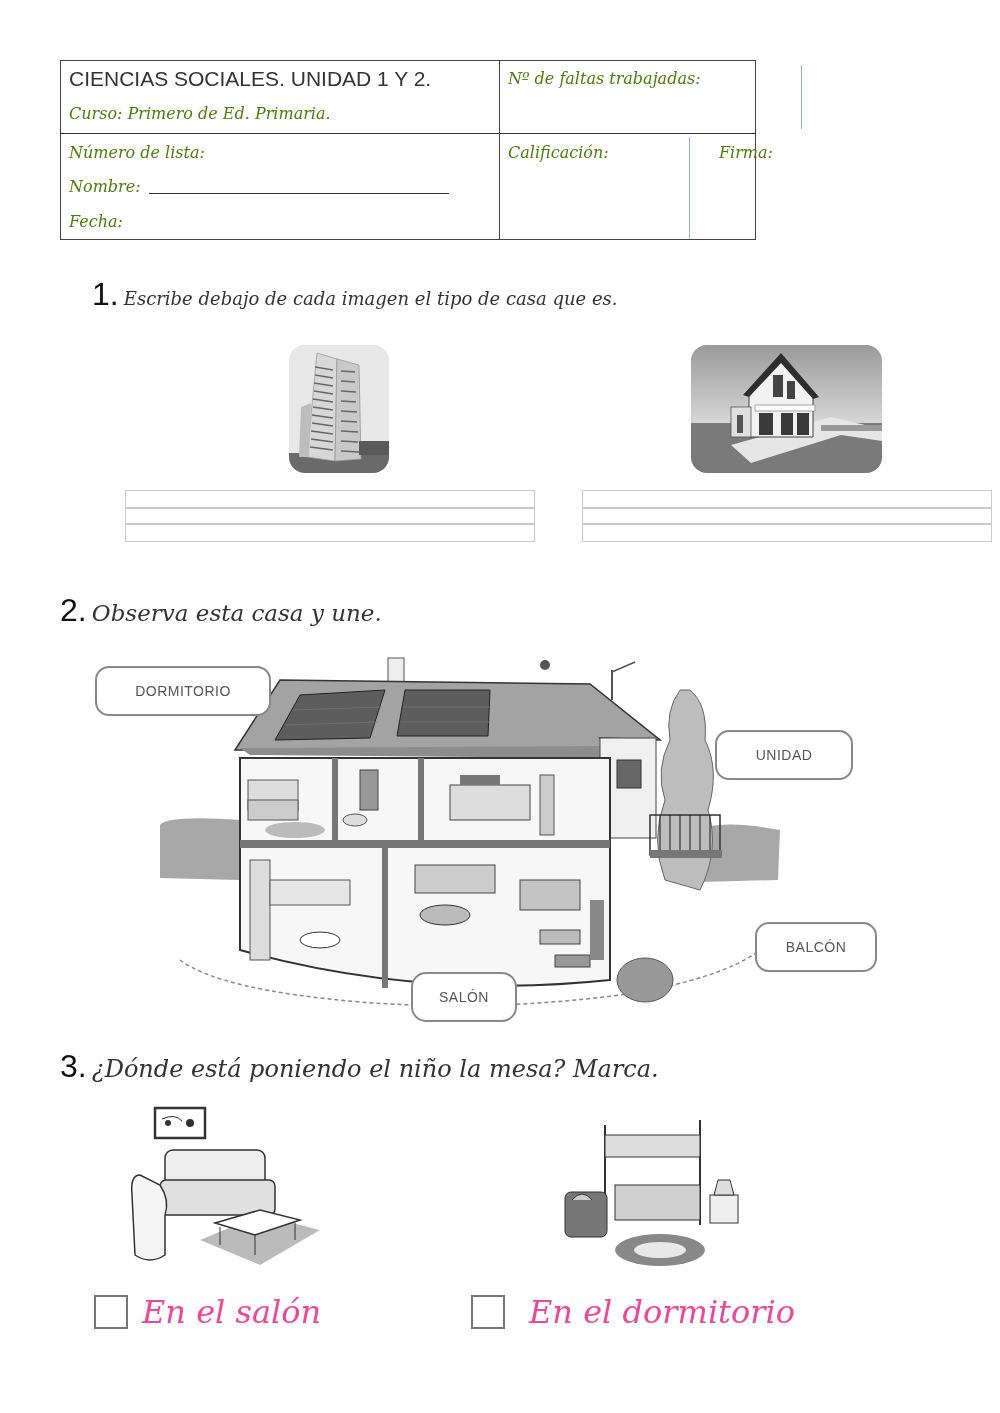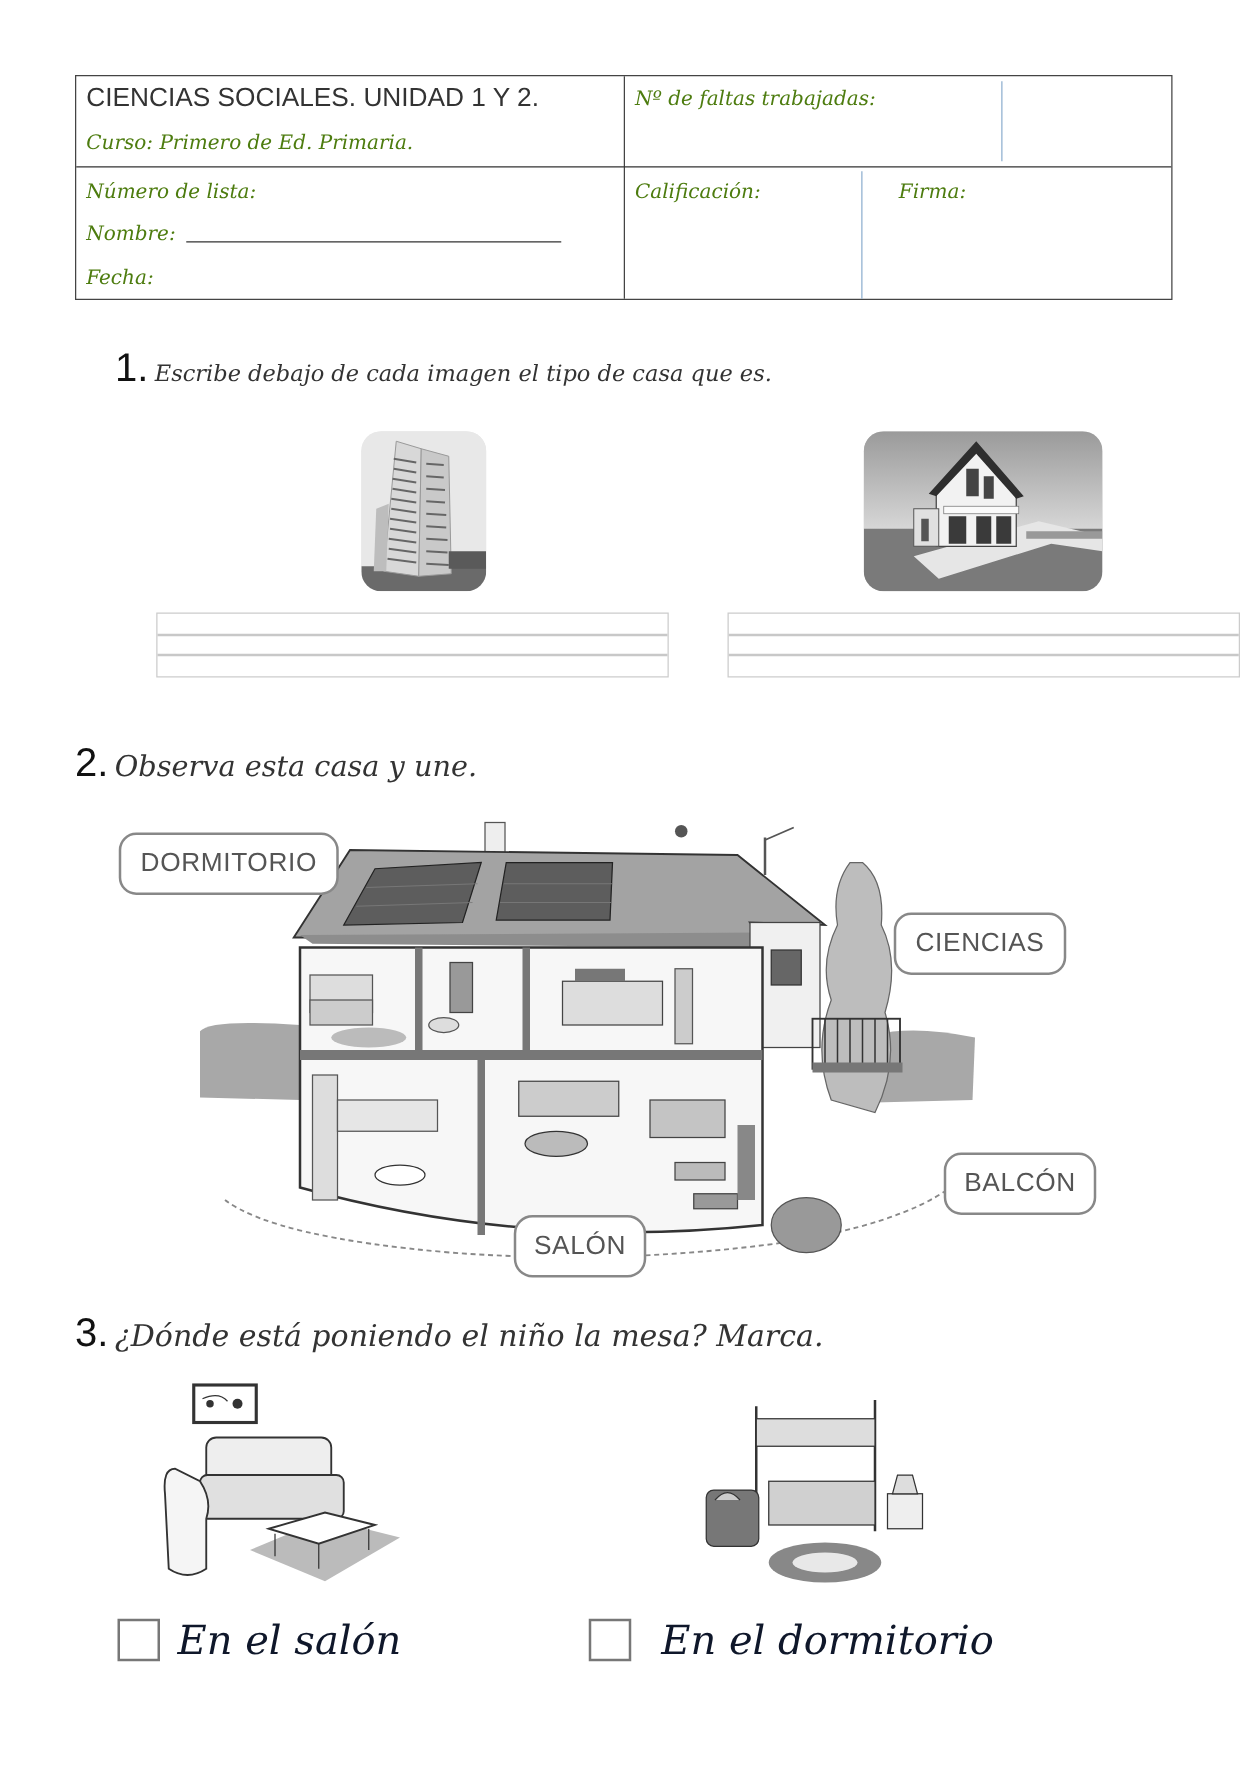--- a/index.html
+++ b/index.html
@@ -1,46 +1,46 @@
 <!DOCTYPE html>
 <html><head>
 <meta charset="utf-8">
 <style>
   html, body { margin: 0; padding: 0; background: #ffffff; }
   body { width: 1000px; height: 1413px; position: relative; overflow: hidden; font-family: "DejaVu Serif", serif; color: #222; }
   .abs { position: absolute; }
   .cursive { font-family: "DejaVu Serif", serif; font-style: italic; }
 
   
-  .hdr { left: 60px; top: 60px; width: 878px; height: 180px; border: 1.5px solid #444; box-sizing: border-box; padding-left: 32px; }
+  .hdr { left: 60px; top: 60px; width: 696px; height: 180px; border: 1.5px solid #444; box-sizing: border-box; padding-left: 32px; }
   .hdr .vline { position: absolute; left: 438px; top: 0; bottom: 0; border-left: 1.5px solid #444; }
   .hdr .hline { position: absolute; left: 0; right: 0; top: 72px; border-top: 1.5px solid #333; }
   .hdr .blue1 { position: absolute; left: 740px; top: 4px; height: 64px; border-left: 1px solid #8fb0d0; }
   .hdr .blue2 { position: absolute; left: 628px; top: 76px; bottom: 0; border-left: 1px solid #8fb0d0; }
   .hdr .cell-text { position: absolute; font-size: 16px; line-height: 36px; white-space: nowrap; color: #4d7c0f; }
   .hdr .title-print { font-family: "Liberation Sans", sans-serif; font-size: 21px; letter-spacing: 0px; font-weight: normal; color: #333; }
   .hdr .name-line { display: inline-block; width: 300px; border-bottom: 1.3px solid #333; vertical-align: middle; margin-left: 8px; height: 12px; }
 
   
   .ex-num { font-family: "Liberation Sans", sans-serif; font-size: 32px; color: #111; }
   .ex-text { font-family: "DejaVu Serif", serif; font-style: italic; font-size: 18px; color: #333; }
 
   
   .photo { border-radius: 16px; overflow: hidden; background: #ccc; }
 
   
   .wlines { border: 1px solid #ccc; box-sizing: border-box; }
   .wlines .l { position: absolute; left: 0; right: 0; border-top: 2px solid #c8c8c8; }
 
   
-  .lbl { border: 2.5px solid #888; border-radius: 14px; background: #fff; font-family: "Liberation Sans", sans-serif; font-size: 21px; color: #555; display: flex; align-items: center; justify-content: center; box-sizing: border-box; letter-spacing: 0.5px; }
+  .lbl { border: 2.5px solid #888; border-radius: 14px; background: #fff; font-family: "Liberation Sans", sans-serif; font-size: 14px; color: #555; display: flex; align-items: center; justify-content: center; box-sizing: border-box; letter-spacing: 0.5px; }
 
   
   .chk { width: 34px; height: 34px; border: 2.5px solid #777; box-sizing: border-box; background: #fff; cursor: pointer; }
-  .opt-text { font-family: "DejaVu Serif", serif; font-style: italic; font-size: 32px; color: #0f172a; white-space: nowrap; }
+  .opt-text { font-family: "DejaVu Serif", serif; font-style: italic; font-size: 32px; color: #ec4899; white-space: nowrap; }
 </style>
 </head>
 <body>
 
 <div class="abs hdr">
   <div class="vline"></div>
   <div class="hline"></div>
   <div class="blue1"></div>
   <div class="blue2"></div>
 
@@ -207,21 +207,21 @@
     <rect x="380" y="280" width="40" height="14" fill="#bbb" stroke="#444"></rect>
     <rect x="395" y="305" width="35" height="12" fill="#999" stroke="#444"></rect>
     <rect x="430" y="250" width="14" height="60" fill="#888"></rect>
   </svg>
 </div>
 
 <div class="abs lbl" style="left:95px; top:666px; width:176px; height:50px;">
   <span>DORMITORIO</span>
 </div>
 <div class="abs lbl" style="left:715px; top:730px; width:138px; height:50px;">
-  <span>CIENCIAS</span>
+  <span>UNIDAD</span>
 </div>
 <div class="abs lbl" style="left:755px; top:922px; width:122px; height:50px;">
   <span>BALCÓN</span>
 </div>
 <div class="abs lbl" style="left:411px; top:972px; width:106px; height:50px;border-radius:15px;">
   <span>SALÓN</span>
 </div>
 
 <div class="abs" style="left:60px; top:1048px;">
   <span class="ex-num">3.</span>

